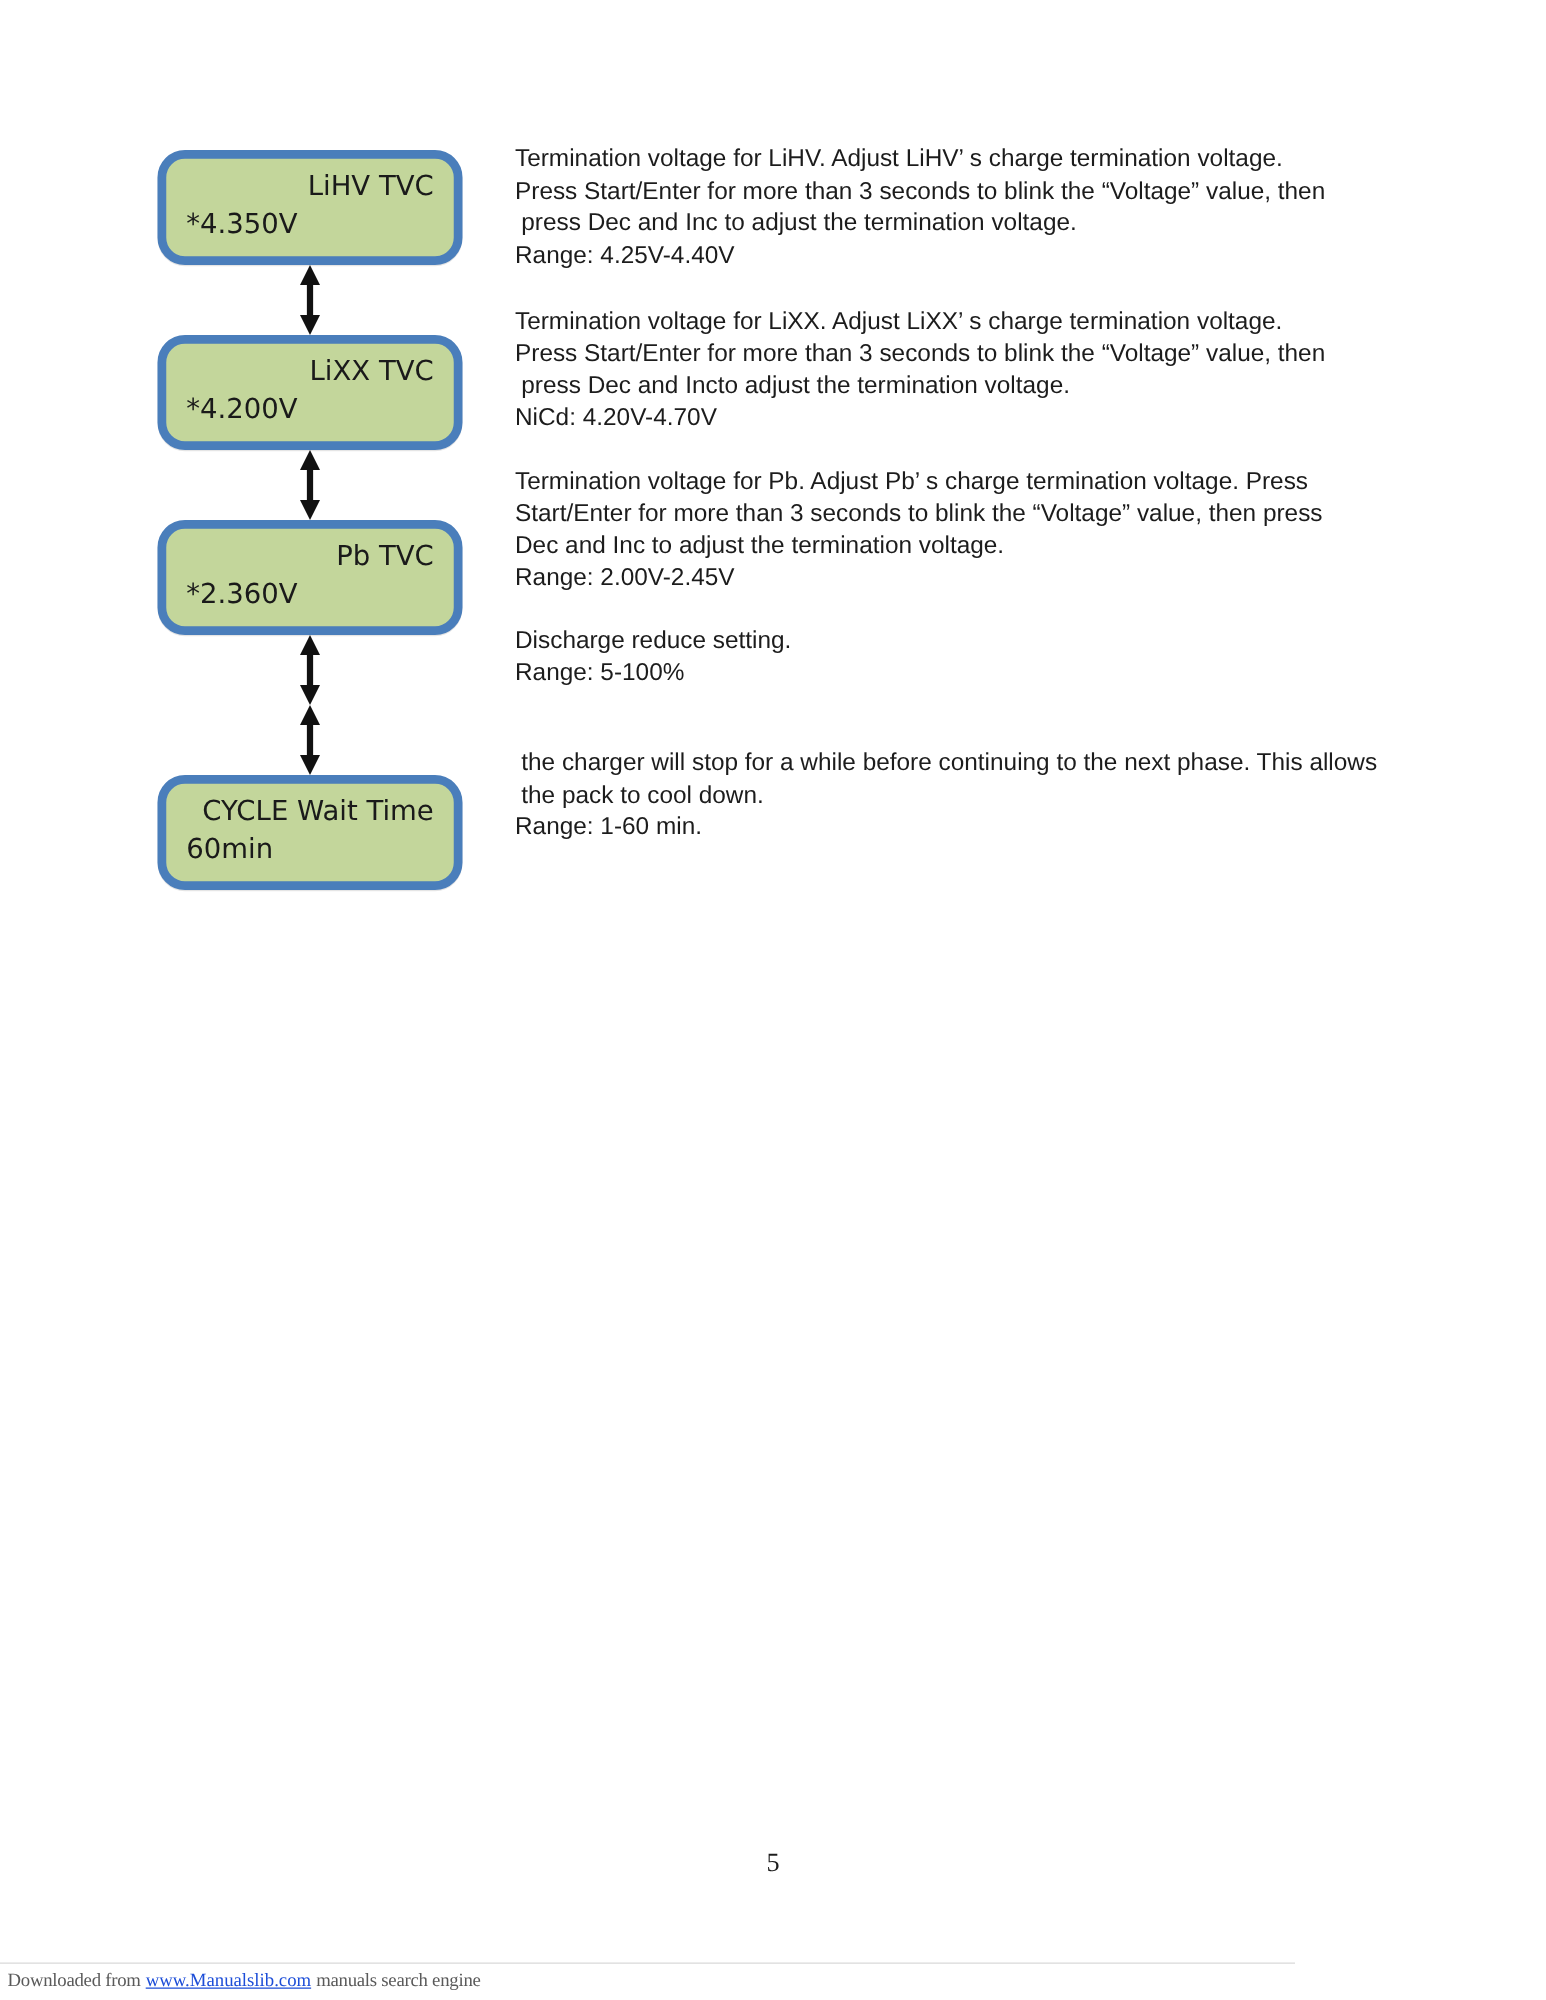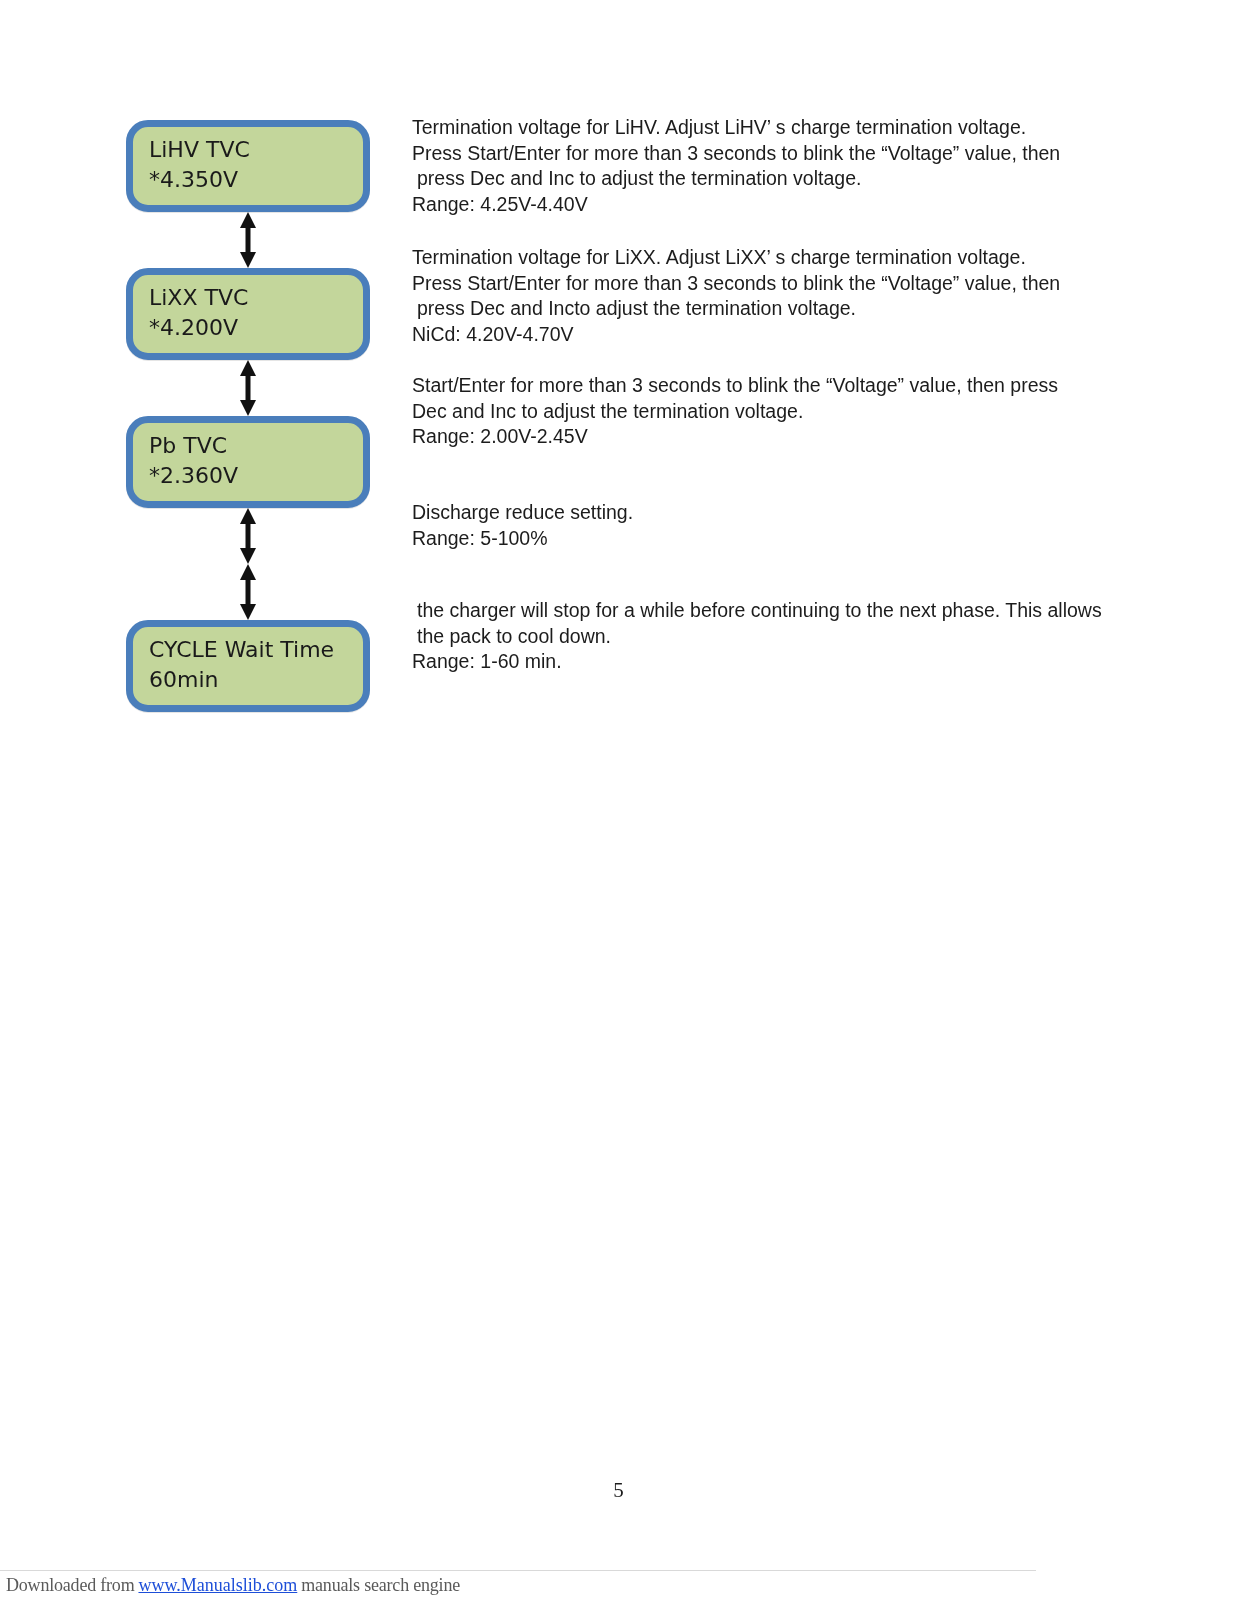--- a/index.html
+++ b/index.html
@@ -32,21 +32,21 @@
     border: 7px solid #4a7ebb;
     border-radius: 22px;
     padding: 8px 16px 10px 16px;
     font-family: "DejaVu Sans", "Liberation Sans", sans-serif;
     color: #1a1a1a;
     box-shadow: 0 1px 0 rgba(0,0,0,0.10);
   }
   .lcd-line-1 {
     font-size: 22px;
     line-height: 30px;
-    text-align: left;
+    text-align: right;
     white-space: nowrap;
   }
   .lcd-line-2 {
     font-size: 22px;
     line-height: 30px;
     text-align: left;
     white-space: nowrap;
   }
 
   
@@ -98,21 +98,21 @@
     bottom: 0;
     width: 1036px;
     height: 30px;
     border-top: 1px solid #d9d9d9;
     background: #ffffff;
     display: flex;
     align-items: center;
     padding-left: 6px;
     box-sizing: border-box;
     font-family: "Liberation Serif", "DejaVu Serif", serif;
-    font-size: 18px;
+    font-size: 15px;
     color: #5a5a5a;
     white-space: nowrap;
   }
   #footer .flink {
     color: #1d4ed8;
     text-decoration: underline;
     font-weight: normal;
     margin: 0 4px;
   }
   #footer .ftext { letter-spacing: -0.2px; }
@@ -185,20 +185,21 @@
 </div>
 
 <div class="desc" id="desc-lixx">
   <p>Termination voltage for LiXX. Adjust LiXX’ s charge termination voltage.</p>
   <p>Press Start/Enter for more than 3 seconds to blink the “Voltage” value, then</p>
   <p class="indent">press Dec and Incto adjust the termination voltage.</p>
   <p>NiCd: 4.20V-4.70V</p>
 </div>
 
 <div class="desc" id="desc-pb">
+  <p>Termination voltage for Pb. Adjust Pb’ s charge termination voltage. Press</p>
   <p>Start/Enter for more than 3 seconds to blink the “Voltage” value, then press</p>
   <p>Dec and Inc to adjust the termination voltage.</p>
   <p>Range: 2.00V-2.45V</p>
 </div>
 
 <div class="desc" id="desc-dchg">
   <p>Discharge reduce setting.</p>
   <p>Range: 5-100%</p>
 </div>
 

